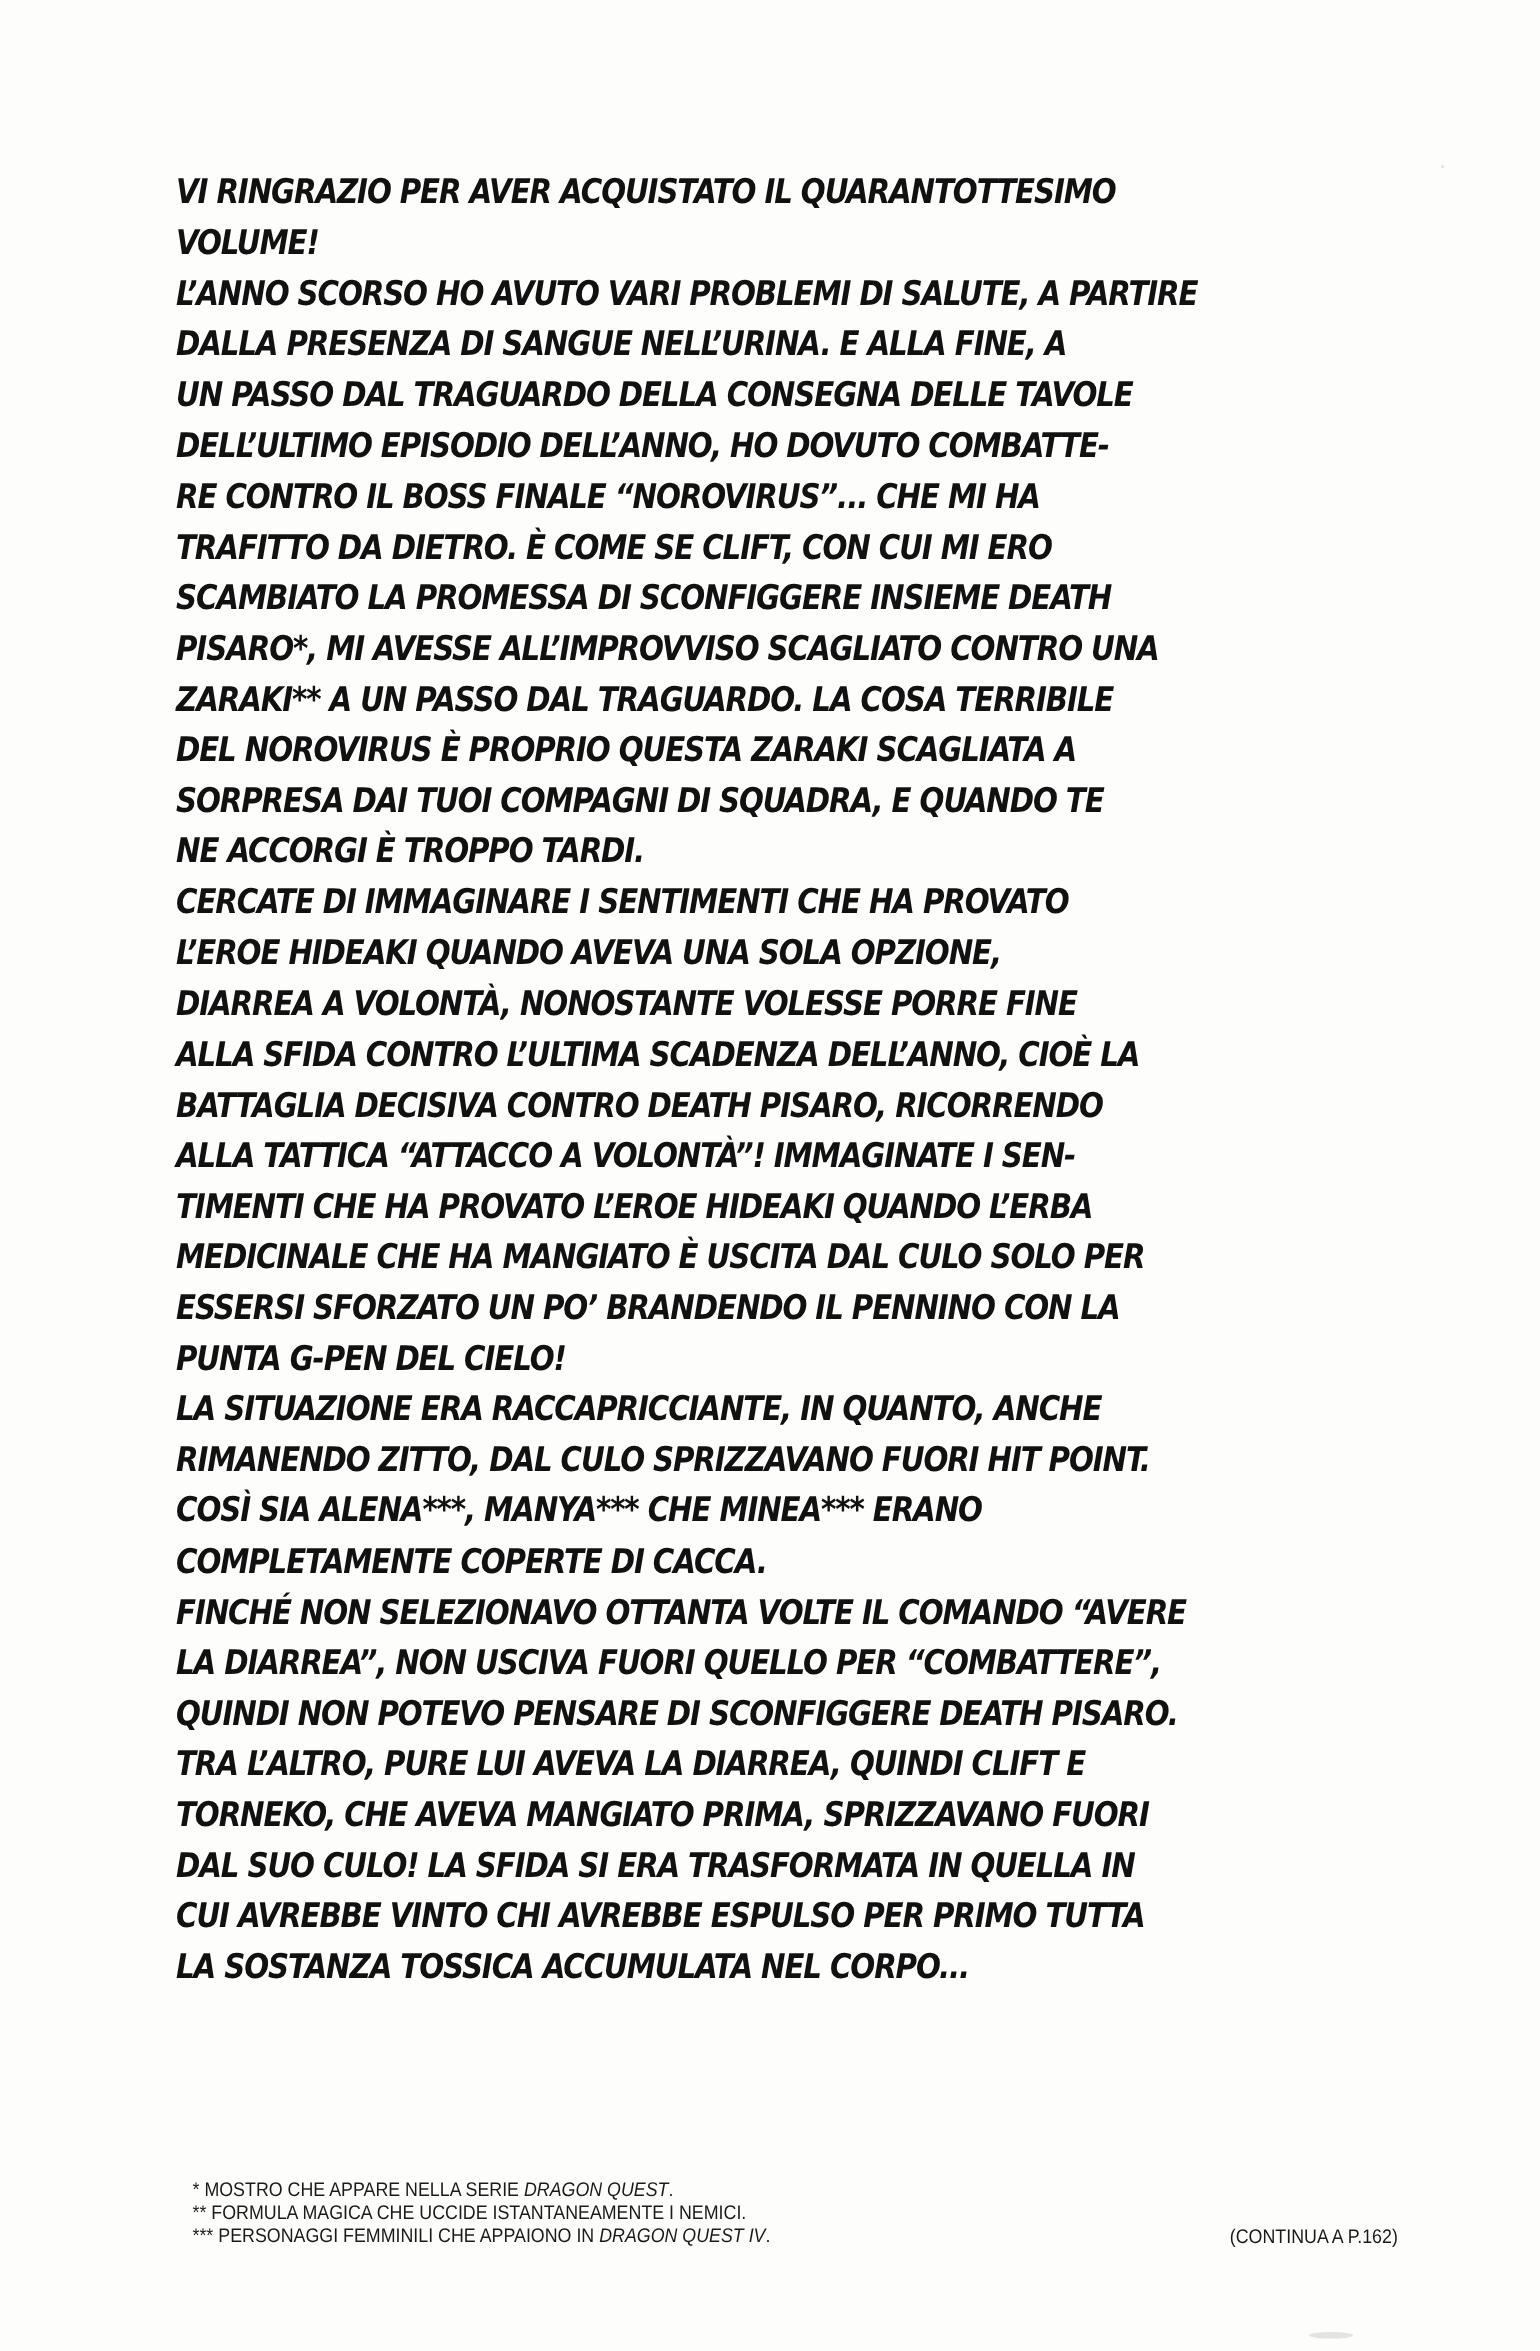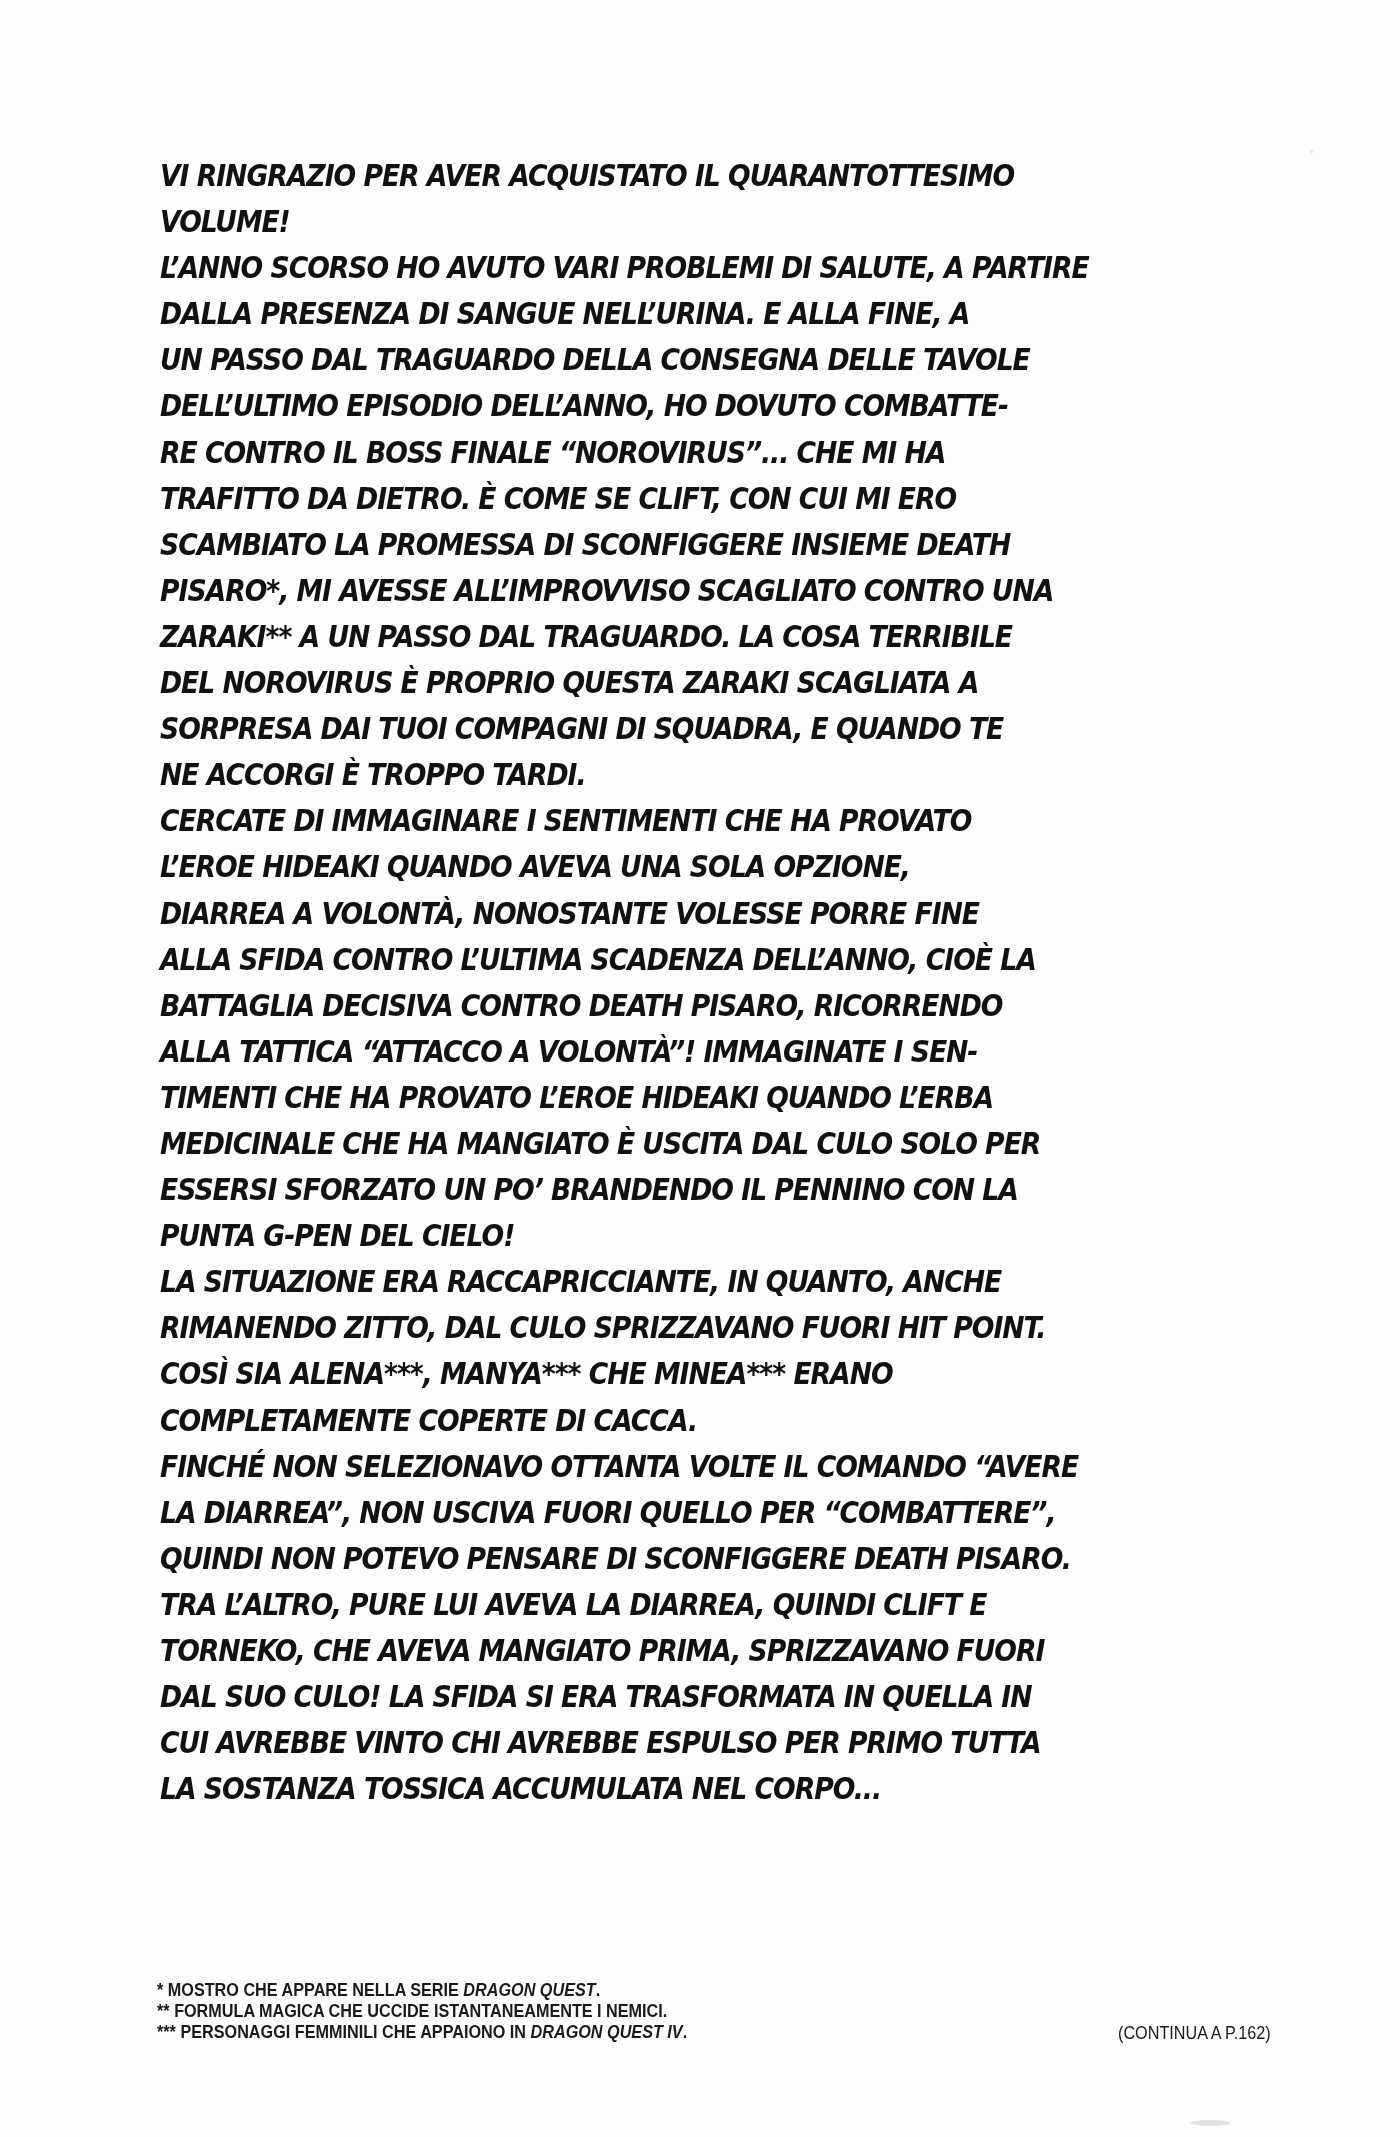--- a/index.html
+++ b/index.html
@@ -36,24 +36,23 @@
       font-style: italic;
       font-size: 31px;
       color: #111111;
       white-space: nowrap;
       letter-spacing: -1.2px;
       transform: scaleX(0.86);
       transform-origin: left center;
     }
     .footnotes {
       position: absolute;
-      left: 157px;
+      left: 175px;
       top: 1980px;
       width: 1150px;
-      font-weight: bold;
     }
     .footnote {
       display: block;
       font-family: "Liberation Sans", sans-serif;
       font-size: 18px;
       line-height: 21px;
       color: #1a1a1a;
       white-space: nowrap;
       transform: scaleX(0.9);
       transform-origin: left center;

